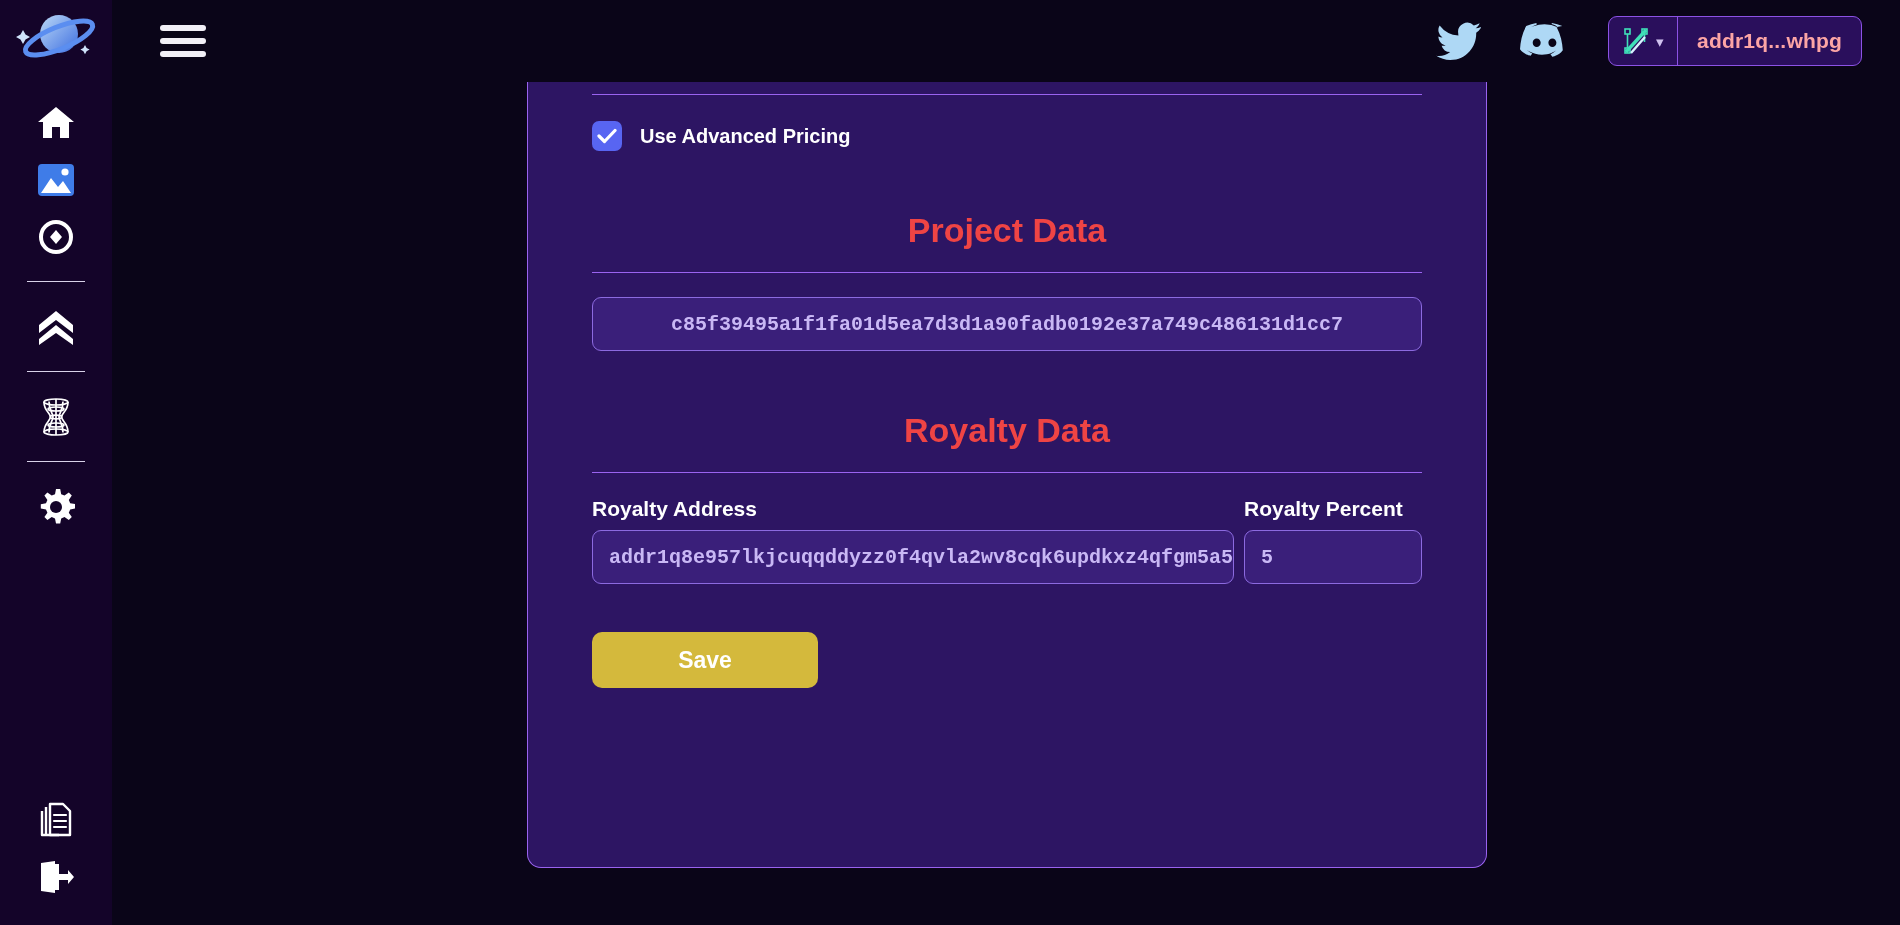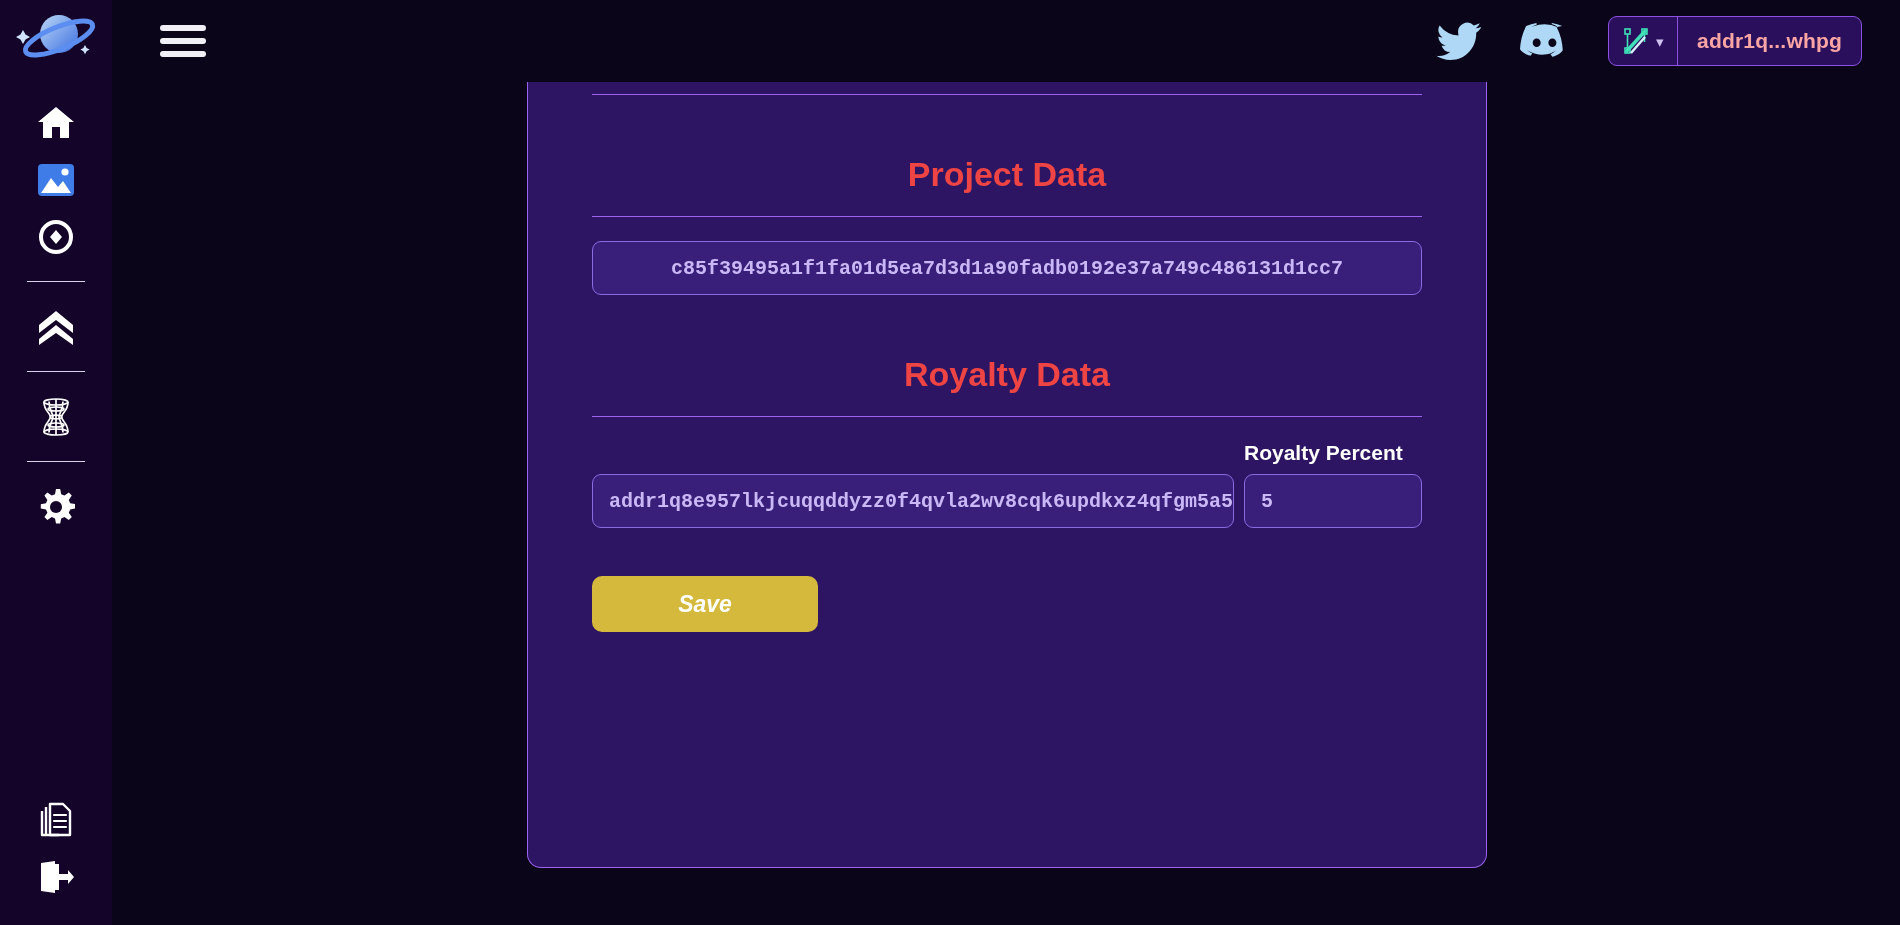--- a/index.html
+++ b/index.html
@@ -113,21 +113,20 @@
 
   .save-btn {
     margin-top: 48px;
     width: 226px; height: 56px;
     background: #d4b93c; color:#ffffff;
     border:none; border-radius: 10px;
     font-size: 23px; font-weight: bold; cursor:pointer;
     font-family:"Liberation Sans", sans-serif;
     display:flex; align-items:center; justify-content:center;
     margin-bottom: 56px;
-    font-style: italic;
   }
 </style>
 </head>
 <body>
 
 <div id="app">
 
   <div class="sidebar">
 
     <div class="logo-wrap">
@@ -269,35 +268,44 @@
   </div>
 
   <div class="main">
     <div class="panel">
 
       <div class="panel-inner">
 
         <div style="height:26px"></div>
         <div class="rule"></div>
 
+        <div class="check-row">
+          <div class="cbox checked">
+            <svg width="20" height="16" viewBox="0 0 20 16">
+              <path d="M2 8 L7.5 13.5 L18 2.5" fill="none" stroke="#ffffff" stroke-width="3.2" stroke-linecap="round" stroke-linejoin="round"></path>
+            </svg>
+          </div>
+          <span class="check-label">Use Advanced Pricing</span>
+        </div>
 
         <div class="section-title">Project Data</div>
         <div class="rule"></div>
 
         <div class="field-block">
           <div class="input center">c85f39495a1f1fa01d5ea7d3d1a90fadb0192e37a749c486131d1cc7</div>
         </div>
 
 
 
         <div class="section-title">Royalty Data</div>
         <div class="rule"></div>
 
         <div class="field-block row2">
           <div class="col-addr">
+            <div class="field-label">Royalty Address</div>
             <div class="input">addr1q8e957lkjcuqqddyzz0f4qvla2wv8cqk6updkxz4qfgm5a5dcz8psf0kc</div>
           </div>
           <div class="col-pct">
             <div class="field-label">Royalty Percent</div>
             <div class="input">5</div>
           </div>
         </div>
 
         <button class="save-btn">Save</button>
 

